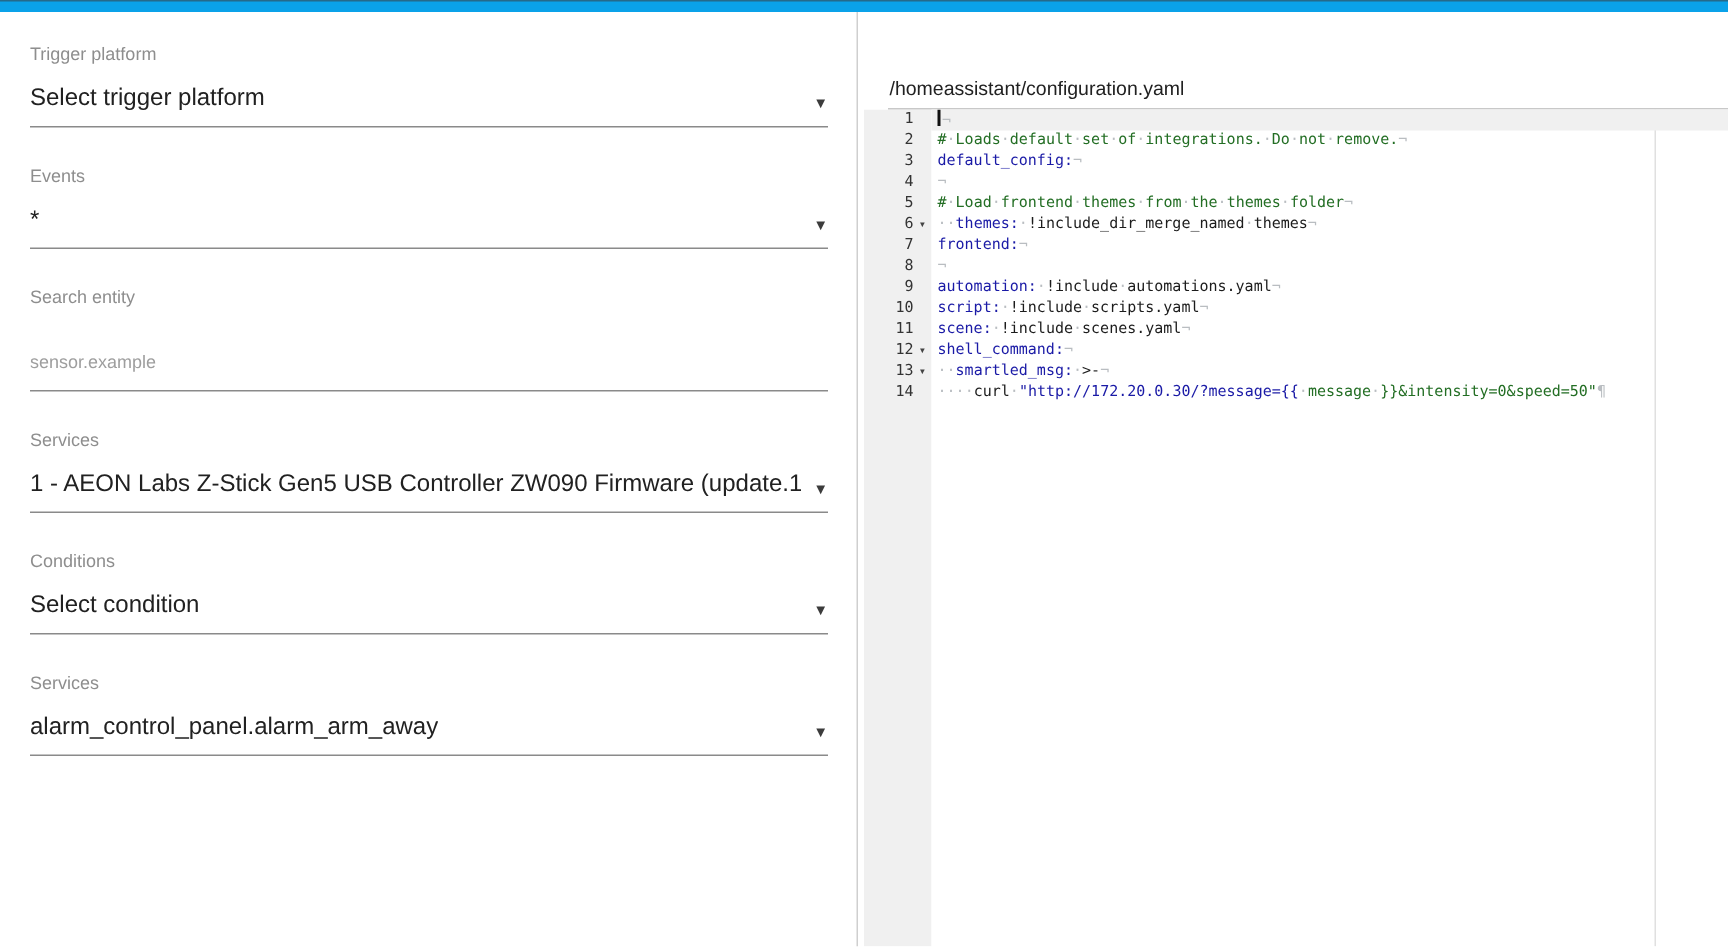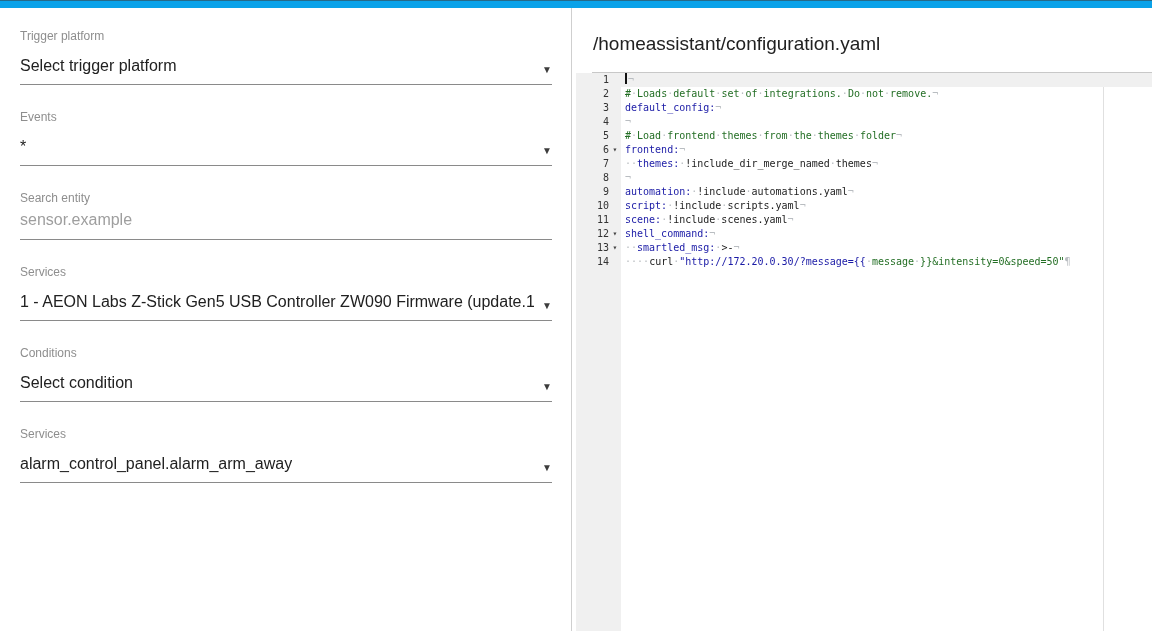--- a/index.html
+++ b/index.html
@@ -10,32 +10,32 @@
 
   
   .left { width:571px; background:#fff; padding:21px 19px 0 20px; }
   .field { margin-bottom:25px; }
   .flabel { font-size:12px; line-height:14px; color:#8e8e8e; }
   .fvalue-row { margin-top:11px; height:21px; display:flex; align-items:flex-end;
                 justify-content:space-between; cursor:pointer; }
   .fvalue { font-size:16px; color:#212121; white-space:nowrap; overflow:hidden; }
   .caret { font-size:10px; color:#3c3c3c; flex:0 0 auto; margin-left:8px; }
   .underline { margin-top:9px; height:1px; background:#8a8a8a; }
-  input.finput { margin-top:4px; height:21px; width:100%; border:none; outline:none;
-                 font-family:"Liberation Sans", sans-serif; font-size:16px; color:#7f1d1d;
+  input.finput { margin-top:25px; height:21px; width:100%; border:none; outline:none;
+                 font-family:"Liberation Sans", sans-serif; font-size:12px; color:#7f1d1d;
                  background:transparent; }
   input.finput::placeholder { color:#9e9e9e; opacity:1; }
 
   
   .divider { width:1px; background:#cfcfcf; }
 
   
   .right { flex:1; display:flex; flex-direction:column; background:#fff; }
   .ed-header { height:65px; position:relative; padding:25px 0 0 21px; }
-  .ed-title { font-size:19px; color:#212121; }
+  .ed-title { font-size:13px; color:#212121;margin-top:18px; }
   .header-rule { position:absolute; bottom:0; left:20px; right:0; height:1px; background:#c8c8c8; }
   .editor { flex:1; display:flex; padding-left:4px; overflow:hidden;
             font-family:"DejaVu Sans Mono", monospace; font-size:10px; line-height:14px; }
   .gutter { width:45px; background:#f0f0f0; }
   .gline { height:14px; display:flex; justify-content:flex-end; align-items:center; color:#333; }
   .lnum { text-align:right; }
   .fold { width:12px; text-align:center; font-size:8px; color:#444; line-height:14px; }
   .codearea { flex:1; position:relative; background:#fff; }
   .print-margin { position:absolute; top:0; bottom:0; left:482px; width:1px; background:#e0e0e0; }
   .cline { height:14px; white-space:pre; padding-left:4px; position:relative; color:#1c1c1c; }
@@ -177,22 +177,22 @@
             <span class="fold"></span>
           </div>
         </div>
       <div class="codearea">
         <div class="print-margin"></div>
       <div class="cline active"><span class="cursor"></span><span class="ws eol">¬</span></div>
           <div class="cline"><span class="tok-comment">#<span class="ws">·</span>Loads<span class="ws">·</span>default<span class="ws">·</span>set<span class="ws">·</span>of<span class="ws">·</span>integrations.<span class="ws">·</span>Do<span class="ws">·</span>not<span class="ws">·</span>remove.</span><span class="ws eol">¬</span></div>
           <div class="cline"><span class="tok-key">default_config:</span><span class="ws eol">¬</span></div>
           <div class="cline"><span class="ws eol">¬</span></div>
           <div class="cline"><span class="tok-comment">#<span class="ws">·</span>Load<span class="ws">·</span>frontend<span class="ws">·</span>themes<span class="ws">·</span>from<span class="ws">·</span>the<span class="ws">·</span>themes<span class="ws">·</span>folder</span><span class="ws eol">¬</span></div>
+          <div class="cline"><span class="tok-plain"><span class="ws">·</span><span class="ws">·</span></span><span class="tok-key">themes:</span><span class="tok-plain"><span class="ws">·</span>!include_dir_merge_named<span class="ws">·</span>themes</span><span class="ws eol">¬</span></div>
           <div class="cline"><span class="tok-key">frontend:</span><span class="ws eol">¬</span></div>
-          <div class="cline"><span class="tok-plain"><span class="ws">·</span><span class="ws">·</span></span><span class="tok-key">themes:</span><span class="tok-plain"><span class="ws">·</span>!include_dir_merge_named<span class="ws">·</span>themes</span><span class="ws eol">¬</span></div>
           <div class="cline"><span class="ws eol">¬</span></div>
           <div class="cline"><span class="tok-key">automation:</span><span class="tok-plain"><span class="ws">·</span>!include<span class="ws">·</span>automations.yaml</span><span class="ws eol">¬</span></div>
           <div class="cline"><span class="tok-key">script:</span><span class="tok-plain"><span class="ws">·</span>!include<span class="ws">·</span>scripts.yaml</span><span class="ws eol">¬</span></div>
           <div class="cline"><span class="tok-key">scene:</span><span class="tok-plain"><span class="ws">·</span>!include<span class="ws">·</span>scenes.yaml</span><span class="ws eol">¬</span></div>
           <div class="cline"><span class="tok-key">shell_command:</span><span class="ws eol">¬</span></div>
           <div class="cline"><span class="tok-plain"><span class="ws">·</span><span class="ws">·</span></span><span class="tok-key">smartled_msg:</span><span class="tok-plain"><span class="ws">·</span>&gt;-</span><span class="ws eol">¬</span></div>
           <div class="cline"><span class="tok-plain"><span class="ws">·</span><span class="ws">·</span><span class="ws">·</span><span class="ws">·</span>curl<span class="ws">·</span></span><span class="tok-string">"http://172.20.0.30/?message={{</span><span class="tok-anchor"><span class="ws">·</span>message<span class="ws">·</span>}}&amp;intensity=0&amp;speed=50"</span><span class="ws eol">¶</span></div>
         </div>
     </div>
   </div>

